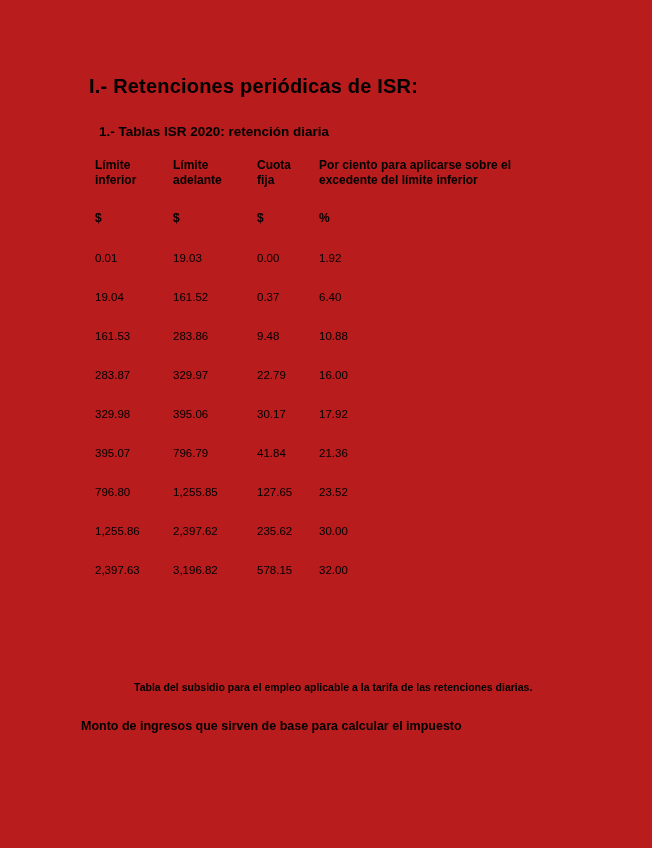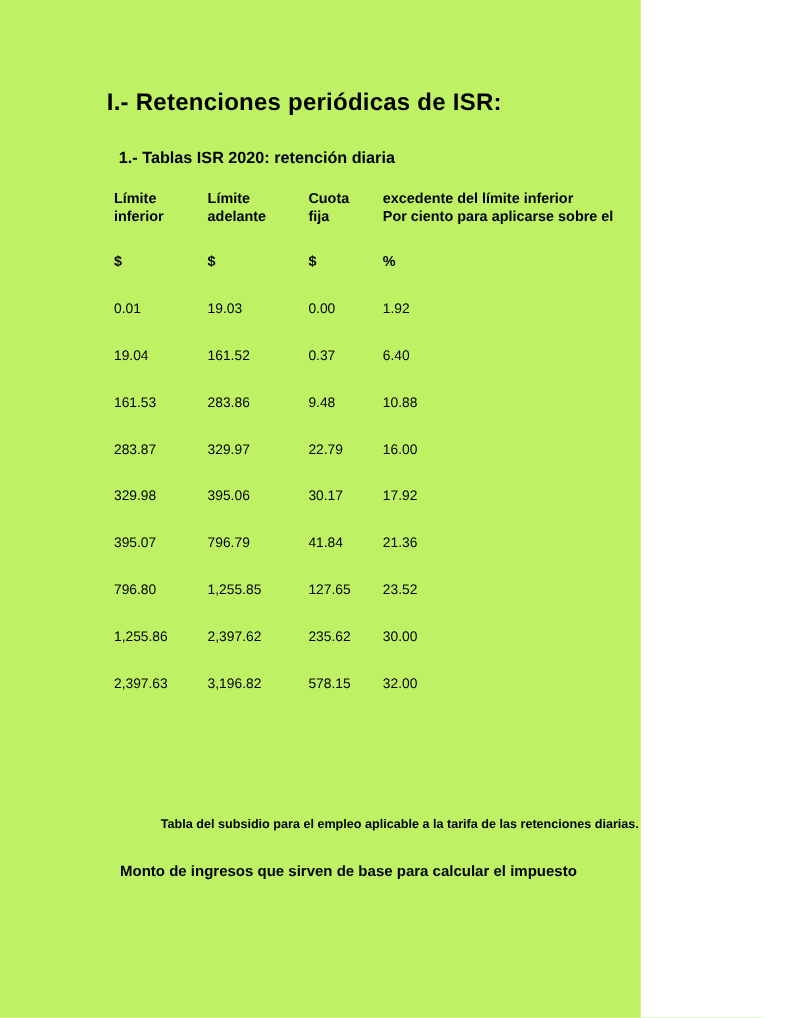--- a/index.html
+++ b/index.html
@@ -5,22 +5,22 @@
   html, body { margin: 0; padding: 0; }
   body {
     width: 655px; height: 848px;
     background: #ffffff;
     font-family: "Liberation Sans", sans-serif;
     color: #000000;
     -webkit-font-smoothing: antialiased;
   }
   .page {
     position: relative;
-    width: 534px; height: 848px;
-    background: #bef264;
+    width: 652px; height: 848px;
+    background: #b91c1c;
     overflow: hidden;
   }
   .doc-title {
     position: absolute; left: 89px; top: 74px;
     margin: 0;
     font-size: 20px; font-weight: bold;
     letter-spacing: 0.2px;
     line-height: 1.2;
   }
   .doc-subtitle {
@@ -50,21 +50,21 @@
     height: 39px;
     font-size: 11.5px; line-height: 14px;
   }
   .note {
     position: absolute; left: 90px; top: 681px;
     font-size: 10.5px; font-weight: bold;
     line-height: 1.2;
     margin-left: 44px;
   }
   .next-heading {
-    position: absolute; left: 100px; top: 719px;
+    position: absolute; left: 81px; top: 719px;
     font-size: 12.5px; font-weight: bold;
     line-height: 1.2;
     text-align: center;
   }
 </style>
 </head>
 <body>
 
 <div class="page">
 
@@ -80,22 +80,22 @@
       </div>
       <div class="c c2">
         <div>Límite</div>
         <div>adelante</div>
       </div>
       <div class="c c3">
         <div>Cuota</div>
         <div>fija</div>
       </div>
       <div class="c c4">
+        <div>Por ciento para aplicarse sobre el</div>
         <div>excedente del límite inferior</div>
-        <div>Por ciento para aplicarse sobre el</div>
       </div>
     </div>
 
     <div class="t-row unit-row">
       <div class="c c1">$</div>
       <div class="c c2">$</div>
       <div class="c c3">$</div>
       <div class="c c4">%</div>
     </div>
 

